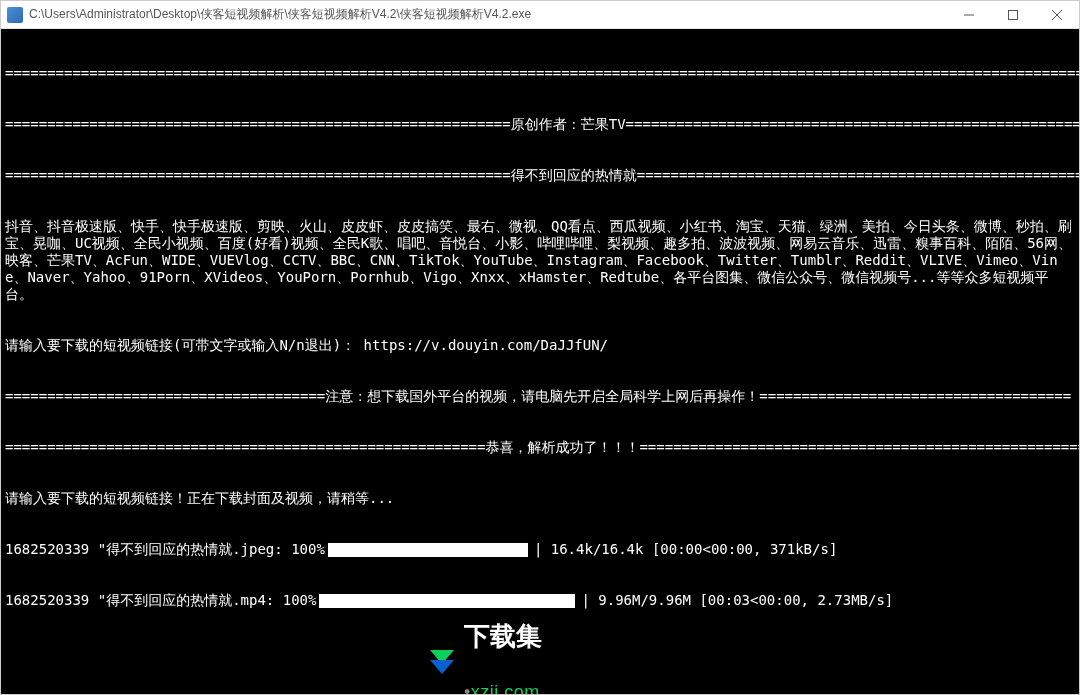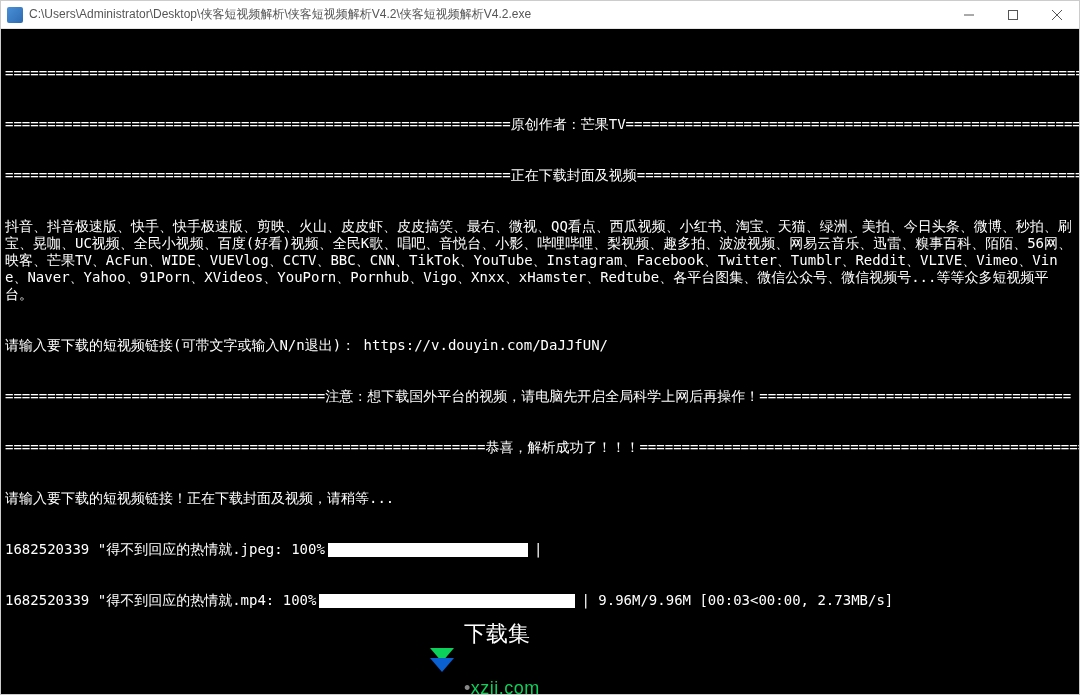--- a/index.html
+++ b/index.html
@@ -76,22 +76,22 @@
       display: flex;
       align-items: center;
       gap: 6px;
     }
     .wm-icon {
       width: 32px;
       height: 32px;
     }
     .wm-text {
       font-family: "Microsoft YaHei", sans-serif;
-      font-size: 22px;
-      font-weight: normal;
+      font-size: 26px;
+      font-weight: bold;
       line-height: 1;
     }
     .wm-sub {
       font-family: Arial, sans-serif;
       font-size: 18px;
       color: #0bd05a;
       letter-spacing: 0.5px;
       line-height: 1;
     }
     .line { white-space: pre; }
@@ -120,27 +120,27 @@
         <svg width="10" height="10" viewBox="0 0 10 10">
             <path d="M0 0 L10 10 M10 0 L0 10" stroke="#555" stroke-width="1"></path>
           </svg>
       </div>
     </div>
   </div>
 
   <div class="console">
     <div class="line divline">===============================================================================================================================================================================================</div>
     <div class="line">============================================================<span>原创作者：芒果TV</span>============================================================</div>
-    <div class="line">============================================================<span>正在下载封面及视频</span>============================================================</div>
+    <div class="line">============================================================<span>得不到回应的热情就</span>============================================================</div>
     <div>抖音、抖音极速版、快手、快手极速版、剪映、火山、皮皮虾、皮皮搞笑、最右、微视、QQ看点、西瓜视频、小红书、淘宝、天猫、绿洲、美拍、今日头条、微博、秒拍、刷宝、晃咖、UC视频、全民小视频、百度(好看)视频、全民K歌、唱吧、音悦台、小影、哔哩哔哩、梨视频、趣多拍、波波视频、网易云音乐、迅雷、糗事百科、陌陌、56网、映客、芒果TV、AcFun、WIDE、VUEVlog、CCTV、BBC、CNN、TikTok、YouTube、Instagram、Facebook、Twitter、Tumblr、Reddit、VLIVE、Vimeo、Vine、Naver、Yahoo、91Porn、XVideos、YouPorn、Pornhub、Vigo、Xnxx、xHamster、Redtube、各平台图集、微信公众号、微信视频号...等等众多短视频平台。</div>
     <div class="line"><span>请输入要下载的短视频链接(可带文字或输入N/n退出)：</span> <span>https://v.douyin.com/DaJJfUN/</span></div>
     <div class="line">======================================<span>注意：想下载国外平台的视频，请电脑先开启全局科学上网后再操作！</span>=====================================</div>
     <div class="line">=========================================================<span>恭喜，解析成功了！！！</span>=========================================================</div>
     <div class="line">请输入要下载的短视频链接！正在下载封面及视频，请稍等...</div>
-    <div class="flex-line"><span>1682520339 "得不到回应的热情就.jpeg: 100%</span><span style="display:inline-block;width:3px"></span><span class="pbfill"><span class="progress-bar" style="width:200px"></span></span><span style="width:6px" class="gap"></span>| </div>
+    <div class="flex-line"><span>1682520339 "得不到回应的热情就.jpeg: 100%</span><span style="display:inline-block;width:3px"></span><span class="pbfill"><span class="progress-bar" style="width:200px"></span></span><span style="width:6px" class="gap"></span>| <span>16.4k/16.4k [00:00&lt;00:00, 371kB/s]</span></div>
     <div class="flex-line"><span>1682520339 "得不到回应的热情就.mp4: 100%</span><span style="display:inline-block;width:3px"></span><span class="pbfill"><span class="progress-bar" style="width:256px"></span></span><span style="width:6px" class="gap"></span>| <span>9.96M/9.96M [00:03&lt;00:00, 2.73MB/s]</span></div>
     <div class="line">&nbsp;</div>
     
     
     
     
     
 
     <div class="watermark">
       <svg class="wm-icon" viewBox="0 0 32 32">

